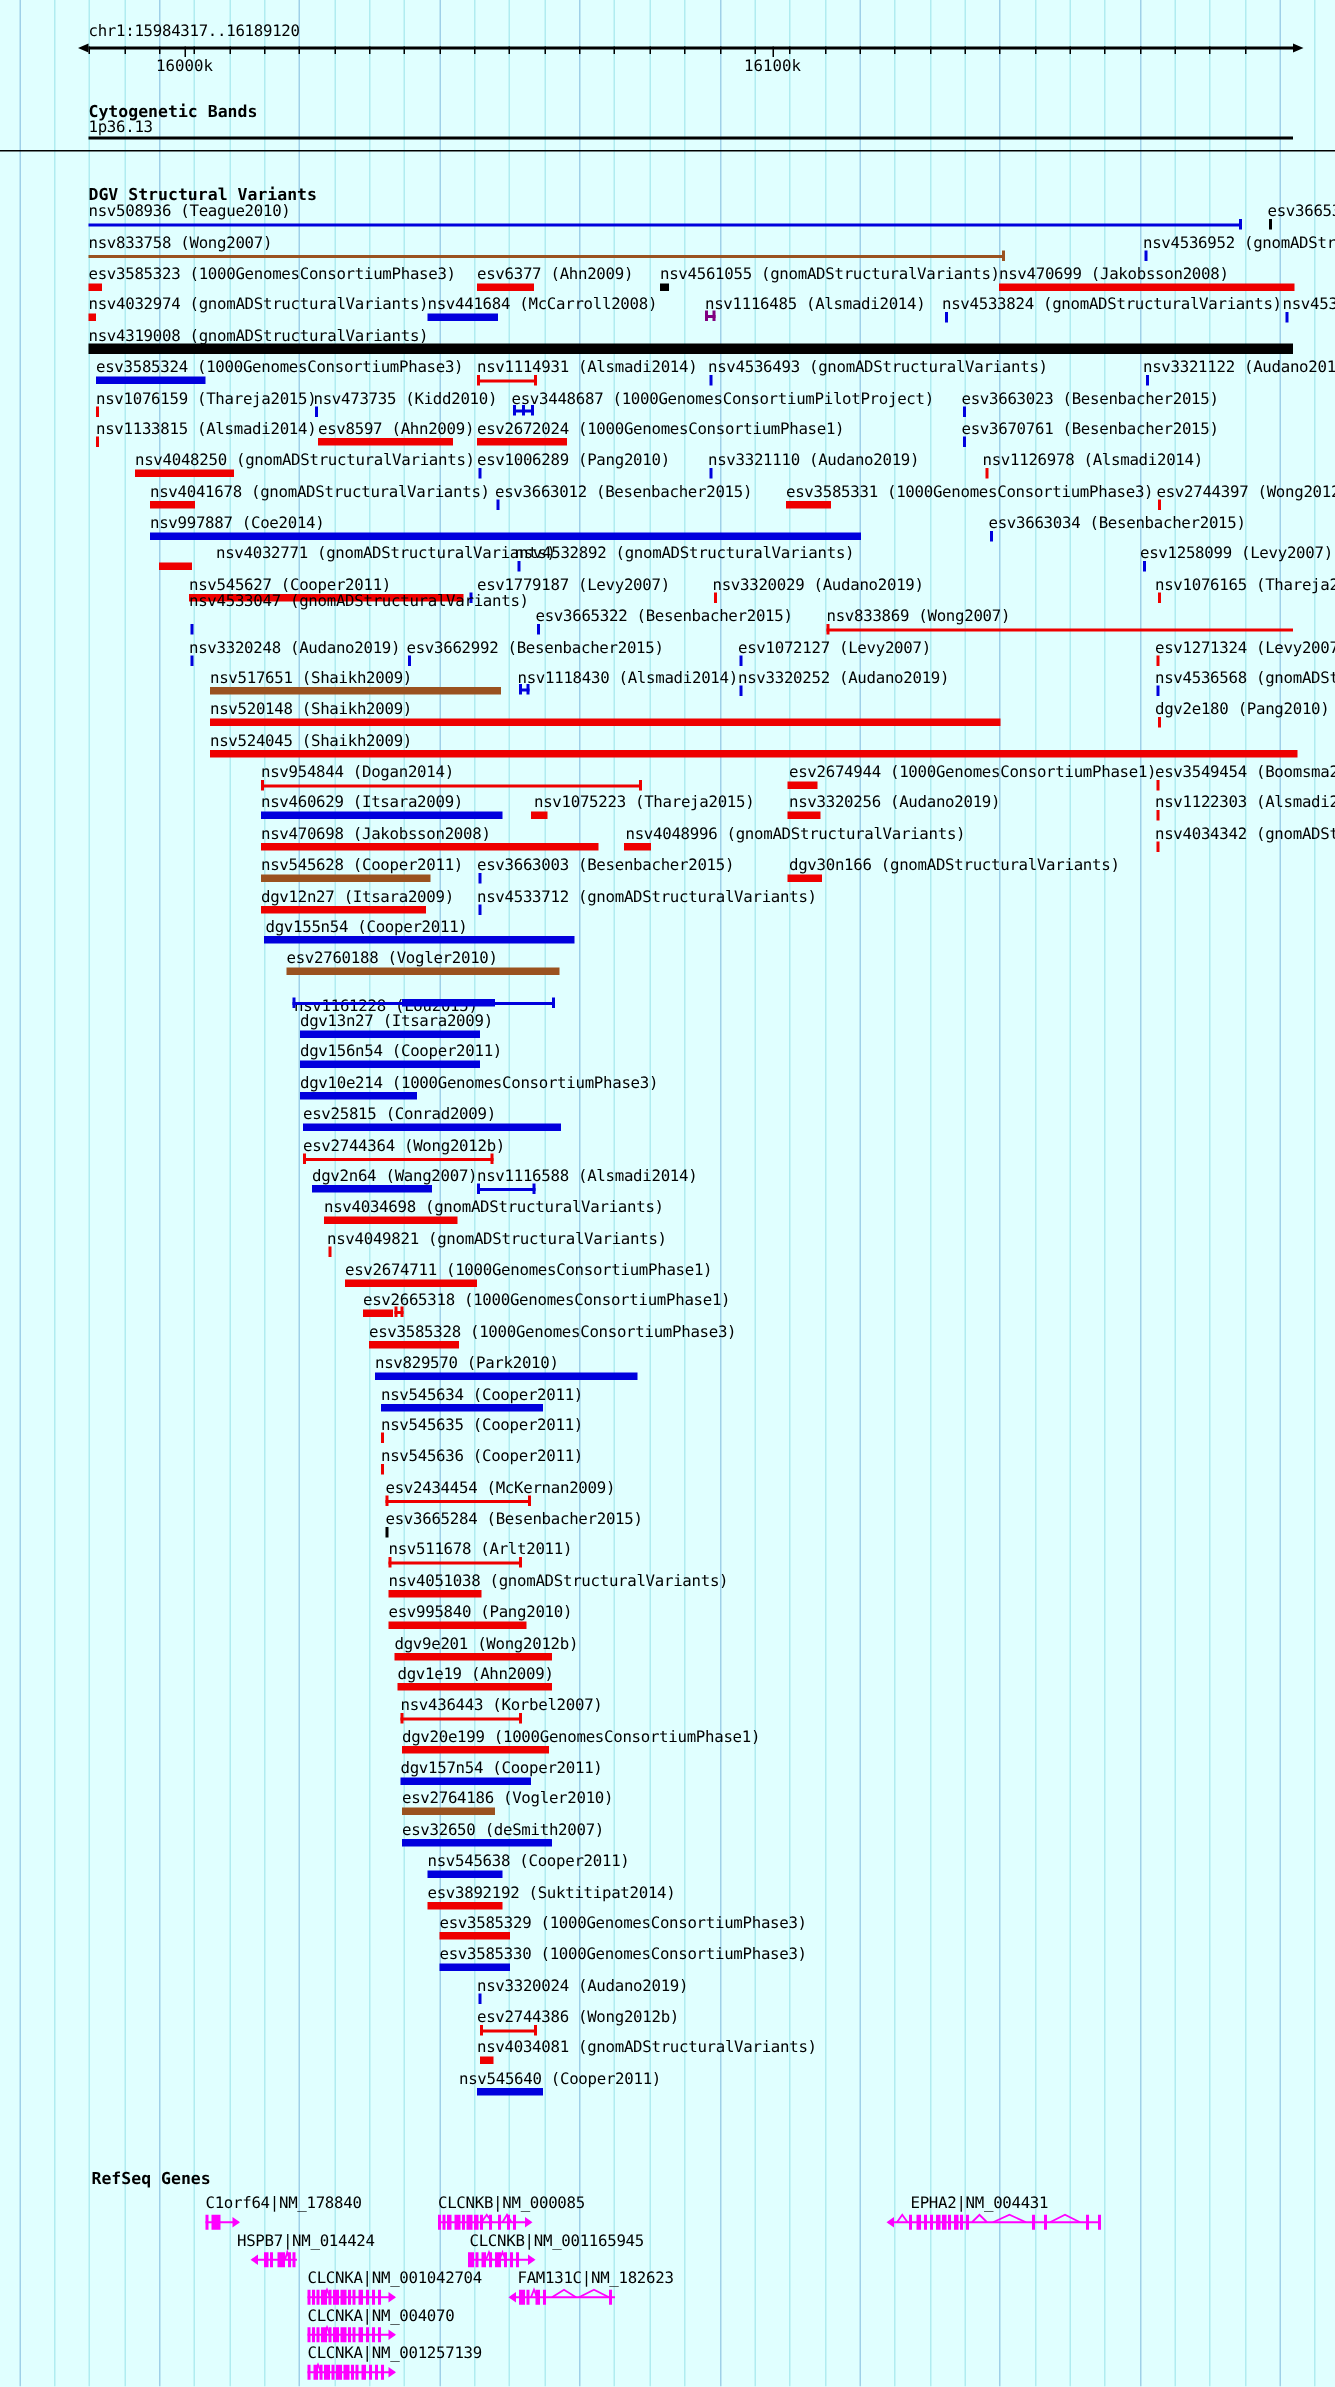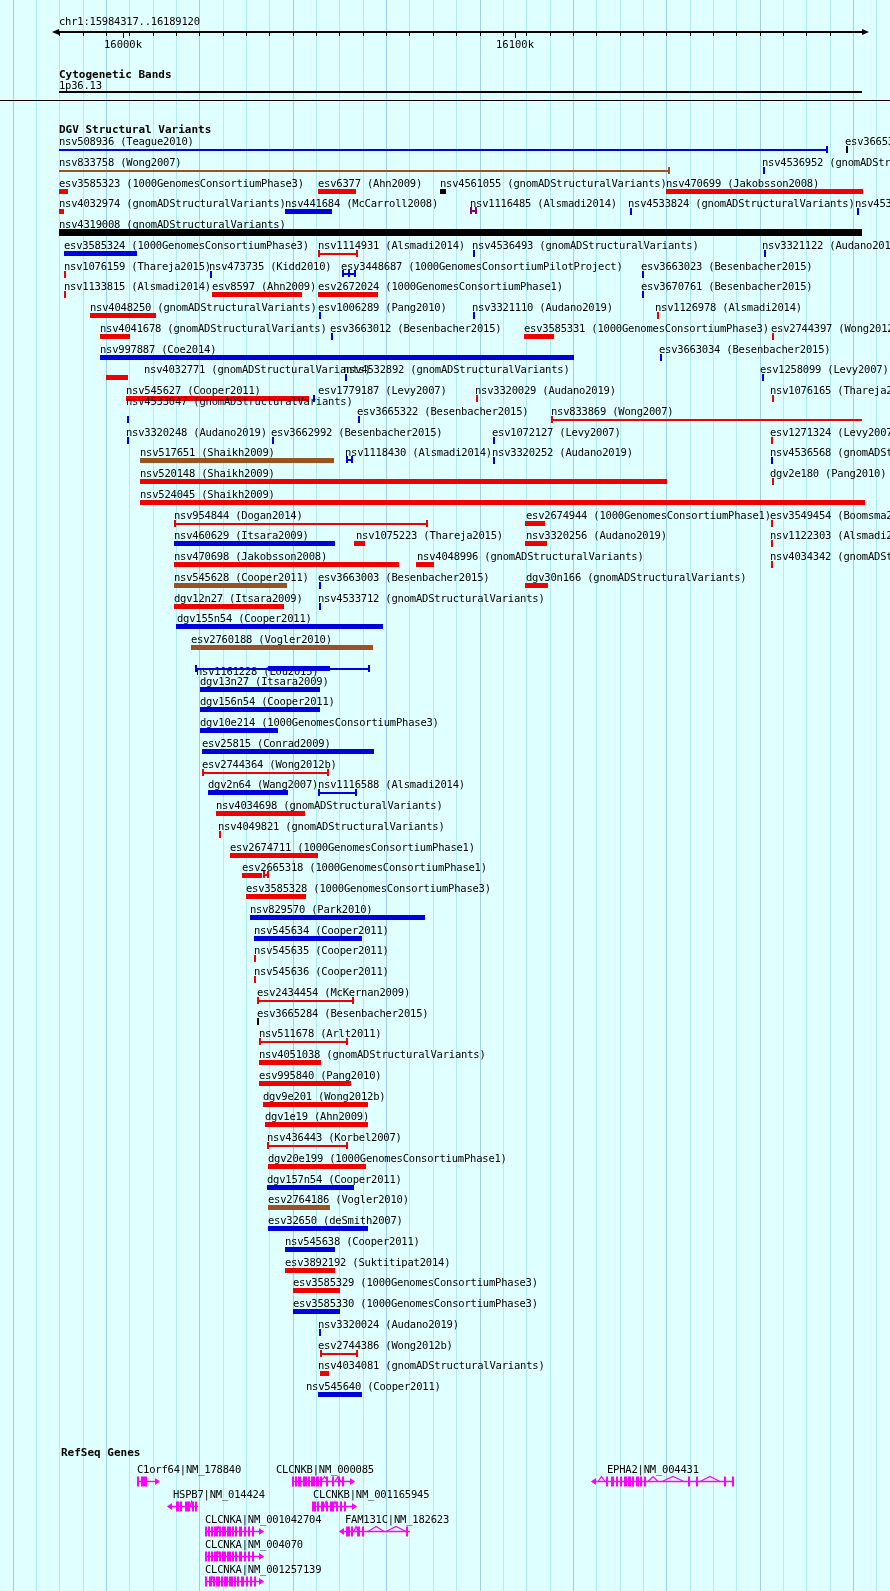--- a/index.html
+++ b/index.html
@@ -373,21 +373,21 @@
 
   <div class="hdr" style="left:61px;top:1447px;">RefSeq Genes</div>
   <div id="refseqlayer">
       <div class="vlabel" style="left: 137px; top: 1464px;">C1orf64|NM_178840</div>
       <svg width="24" height="13" style="left: 137px; top: 1475px;">
         <line x1="0" y1="6.5" x2="22" y2="6.5" stroke="#ff00ff" stroke-width="1.4"></line>
         <rect x="0" y="1.5" width="2" height="10" fill="#ff00ff"></rect>
         <rect x="4" y="1.5" width="6" height="10" fill="#ff00ff"></rect>
         <polygon points="18,3 23,6.5 18,10" fill="#ff00ff"></polygon>
       </svg>
-      <div class="vlabel" style="left: 276px; top: 1464px;">CLCNKB|NM_000085</div>
+      <div class="vlabel" style="left: 292px; top: 1464px;">CLCNKB|NM_000085</div>
       <svg width="64" height="13" style="left: 292px; top: 1475px;">
         <line x1="0" y1="6.5" x2="62" y2="6.5" stroke="#ff00ff" stroke-width="1.4"></line>
         <rect x="0" y="1.5" width="2" height="10" fill="#ff00ff"></rect>
         <rect x="3" y="1.5" width="2" height="10" fill="#ff00ff"></rect>
         <rect x="6" y="1.5" width="3" height="10" fill="#ff00ff"></rect>
         <rect x="11" y="1.5" width="4" height="10" fill="#ff00ff"></rect>
         <rect x="16" y="1.5" width="2" height="10" fill="#ff00ff"></rect>
         <rect x="19" y="1.5" width="4" height="10" fill="#ff00ff"></rect>
         <rect x="24" y="1.5" width="3" height="10" fill="#ff00ff"></rect>
         <rect x="28" y="1.5" width="2" height="10" fill="#ff00ff"></rect>
@@ -415,21 +415,21 @@
         <rect x="96" y="1.5" width="2" height="10" fill="#ff00ff"></rect>
         <rect x="104" y="1.5" width="2" height="10" fill="#ff00ff"></rect>
         <rect x="132" y="1.5" width="2" height="10" fill="#ff00ff"></rect>
         <rect x="140" y="1.5" width="2" height="10" fill="#ff00ff"></rect>
         <polyline points="6,6.5 9.5,1.5 13,6.5" fill="none" stroke="#ff00ff" stroke-width="1.2"></polyline>
         <polyline points="56,6.5 61,1.5 66,6.5" fill="none" stroke="#ff00ff" stroke-width="1.2"></polyline>
         <polyline points="70,6.5 81,1.5 92,6.5" fill="none" stroke="#ff00ff" stroke-width="1.2"></polyline>
         <polyline points="108,6.5 118,1.5 128,6.5" fill="none" stroke="#ff00ff" stroke-width="1.2"></polyline>
         <polygon points="4,3 -1,6.5 4,10" fill="#ff00ff"></polygon>
       </svg>
-      <div class="vlabel" style="left: 173px; top: 1489px;">HSPB7|NM_014424</div>
+      <div class="vlabel" style="left: 158px; top: 1489px;">HSPB7|NM_014424</div>
       <svg width="32" height="13" style="left: 168px; top: 1500px;">
         <line x1="0" y1="6.5" x2="30" y2="6.5" stroke="#ff00ff" stroke-width="1.4"></line>
         <rect x="8" y="1.5" width="3" height="10" fill="#ff00ff"></rect>
         <rect x="12" y="1.5" width="2" height="10" fill="#ff00ff"></rect>
         <rect x="17" y="1.5" width="5" height="10" fill="#ff00ff"></rect>
         <rect x="24" y="1.5" width="2" height="10" fill="#ff00ff"></rect>
         <rect x="27" y="1.5" width="2" height="10" fill="#ff00ff"></rect>
         <polyline points="22,6.5 23.5,1.5 25,6.5" fill="none" stroke="#ff00ff" stroke-width="1.2"></polyline>
         <polygon points="4,3 -1,6.5 4,10" fill="#ff00ff"></polygon>
       </svg>

